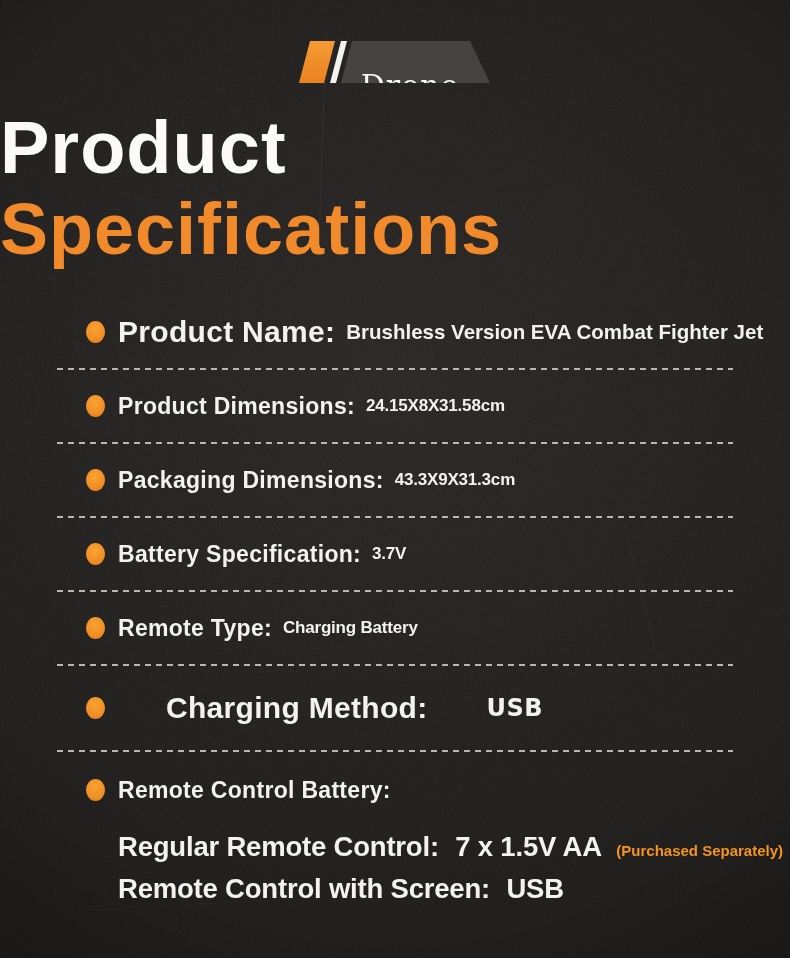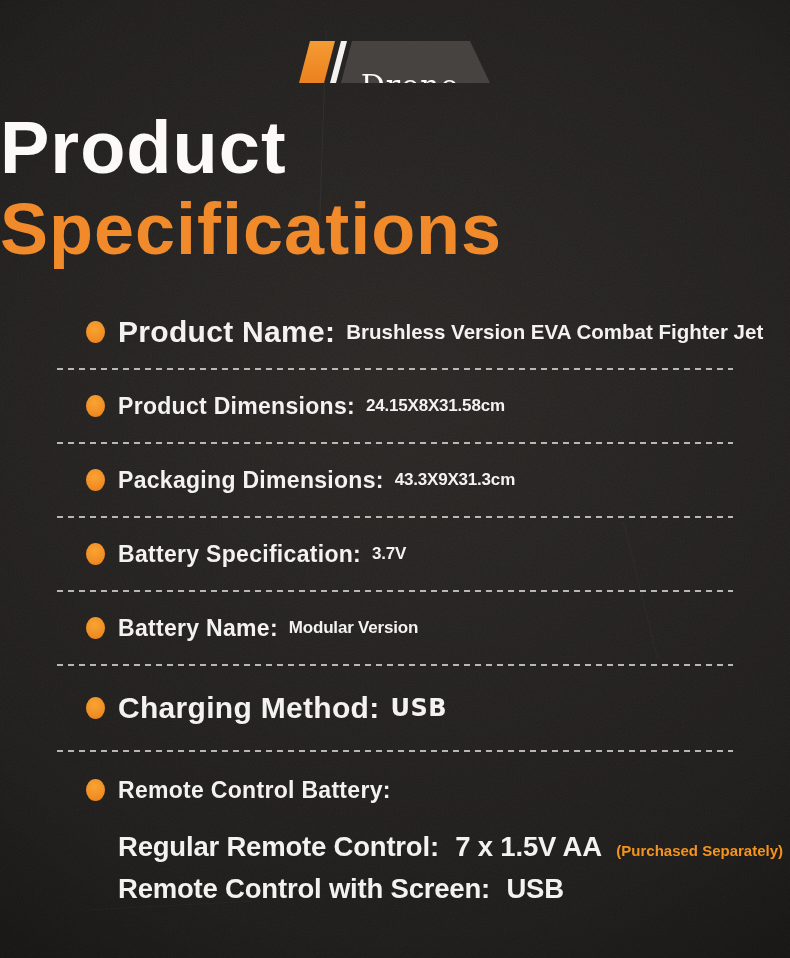--- a/index.html
+++ b/index.html
@@ -45,21 +45,21 @@
     color:#FCFBFA;letter-spacing:1px;line-height:1;margin-top:48px;}
 
   
   .title-block{position:absolute;top:106px;left:0;right:0;text-align:left;}
   .title-line1{font-size:74px;line-height:84px;font-weight:700;color:#FBFAF8;letter-spacing:1px;}
   .title-line2{font-size:72px;line-height:78px;font-weight:700;color:var(--accent);letter-spacing:1px;}
 
   
   .specs{position:absolute;top:296px;left:0;right:0;}
   .spec-row{display:flex;align-items:center;margin:0 57px;height:72px;}
-  .spec-row.tall{height:84px;}
+  .spec-row.tall{height:84px;gap:48px;}
   .spec-row.last{height:76px;}
   .bullet{flex:0 0 auto;width:19px;height:22px;border-radius:50%;
     background:radial-gradient(circle at 45% 35%, #F9A433 0%, #F08E24 60%, #E67C1A 100%);
     margin-left:29px;margin-right:13px;}
   .spec-label{font-weight:700;font-size:23px;letter-spacing:.3px;color:#F4F2F0;white-space:nowrap;}
   .spec-value{font-weight:700;font-size:17px;letter-spacing:-.2px;color:#F4F2F0;
     margin-left:11px;white-space:nowrap;}
   .row-name .spec-label{font-size:30px;}
   .row-name .spec-value{font-size:20.5px;letter-spacing:0;}
   .row-charging .spec-label{font-size:30px;}
@@ -130,22 +130,22 @@
 
     <div class="spec-row">
       <span class="bullet"></span>
       <span class="spec-label">Battery Specification:</span>
       <span class="spec-value">3.7V</span>
     </div>
     <div class="divider"></div>
 
     <div class="spec-row">
       <span class="bullet"></span>
-      <span class="spec-label">Battery Name:</span>
-      <span class="spec-value">Modular Version</span>
+      <span class="spec-label">Remote Type:</span>
+      <span class="spec-value">Charging Battery</span>
     </div>
     <div class="divider"></div>
 
     <div class="spec-row tall row-charging">
       <span class="bullet"></span>
       <span class="spec-label">Charging Method:</span>
       <span class="spec-value">USB</span>
     </div>
     <div class="divider"></div>
 

